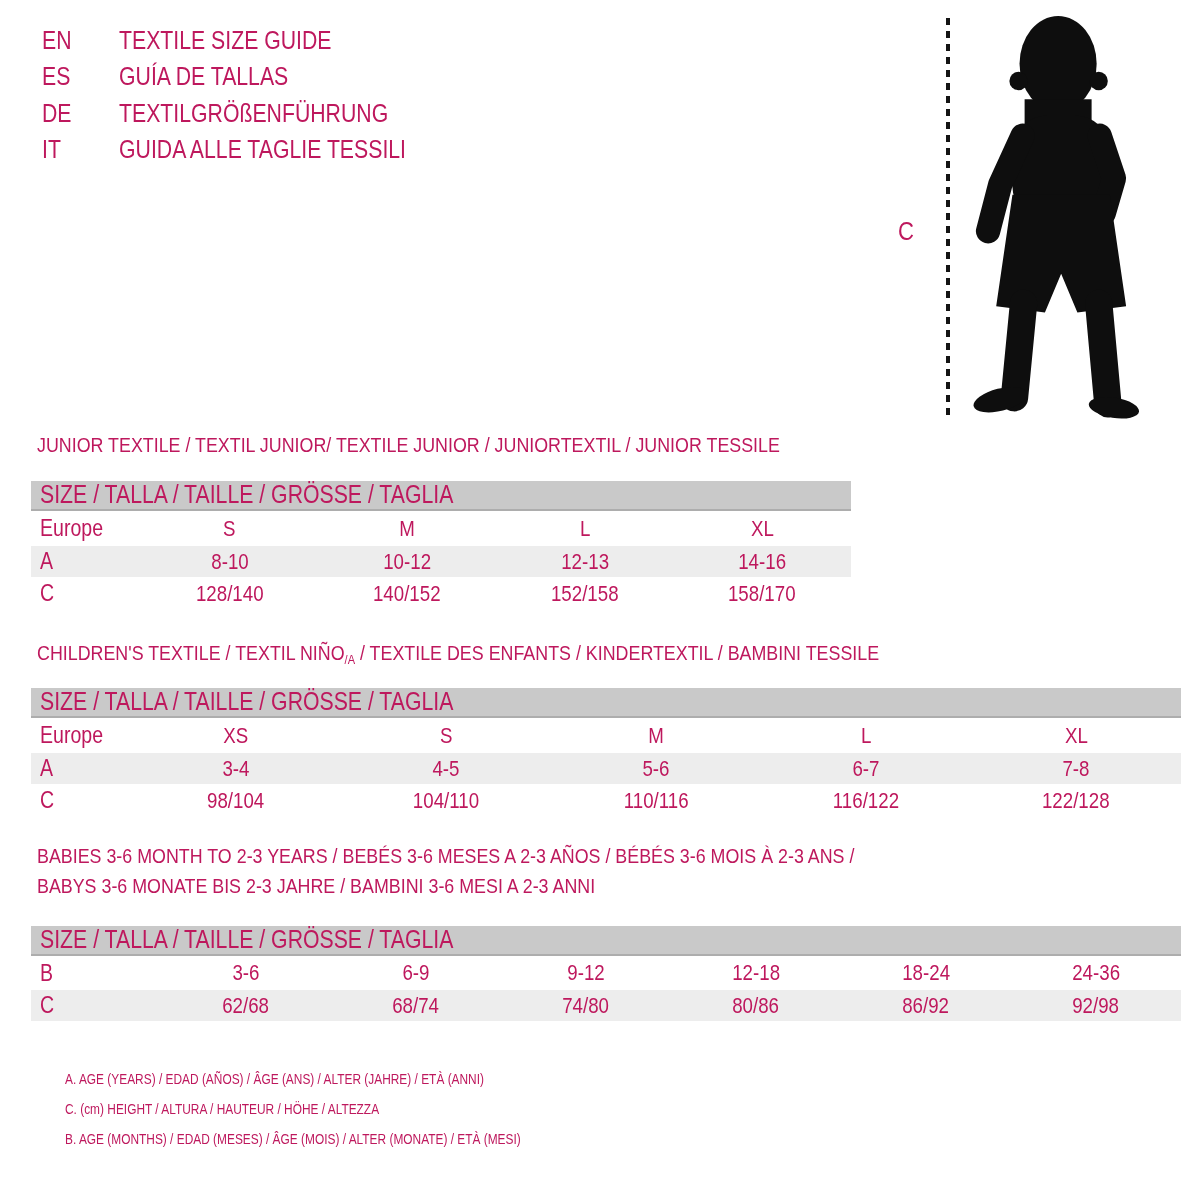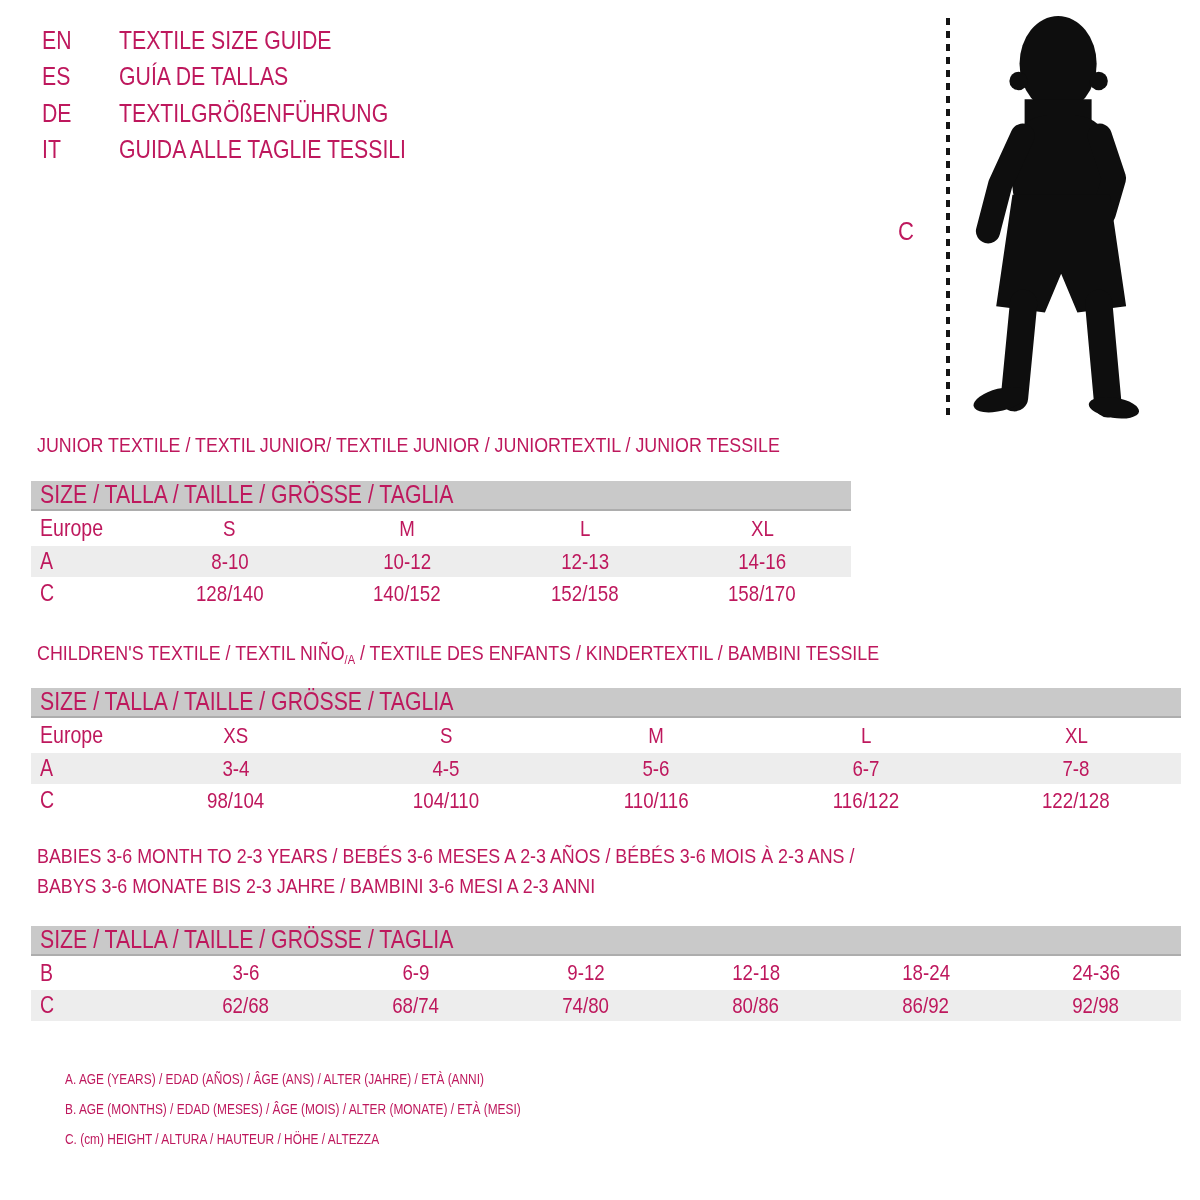--- a/index.html
+++ b/index.html
@@ -183,17 +183,17 @@
       <div class="val"><span class="cond-c">68/74</span></div>
       <div class="val"><span class="cond-c">74/80</span></div>
       <div class="val"><span class="cond-c">80/86</span></div>
       <div class="val"><span class="cond-c">86/92</span></div>
       <div class="val"><span class="cond-c">92/98</span></div>
     </div>
   </div>
 
   <div id="legend">
     <div><span class="cond">A. AGE (YEARS) / EDAD (AÑOS) / ÂGE (ANS) / ALTER (JAHRE) / ETÀ (ANNI)</span></div>
+    <div><span class="cond">C. (cm) HEIGHT / ALTURA / HAUTEUR / HÖHE / ALTEZZA</span></div>
     <div><span class="cond">B. AGE (MONTHS) / EDAD (MESES) / ÂGE (MOIS) / ALTER (MONATE) / ETÀ (MESI)</span></div>
-    <div><span class="cond">C. (cm) HEIGHT / ALTURA / HAUTEUR / HÖHE / ALTEZZA</span></div>
   </div>
 
 </div>
 
 </body></html>

